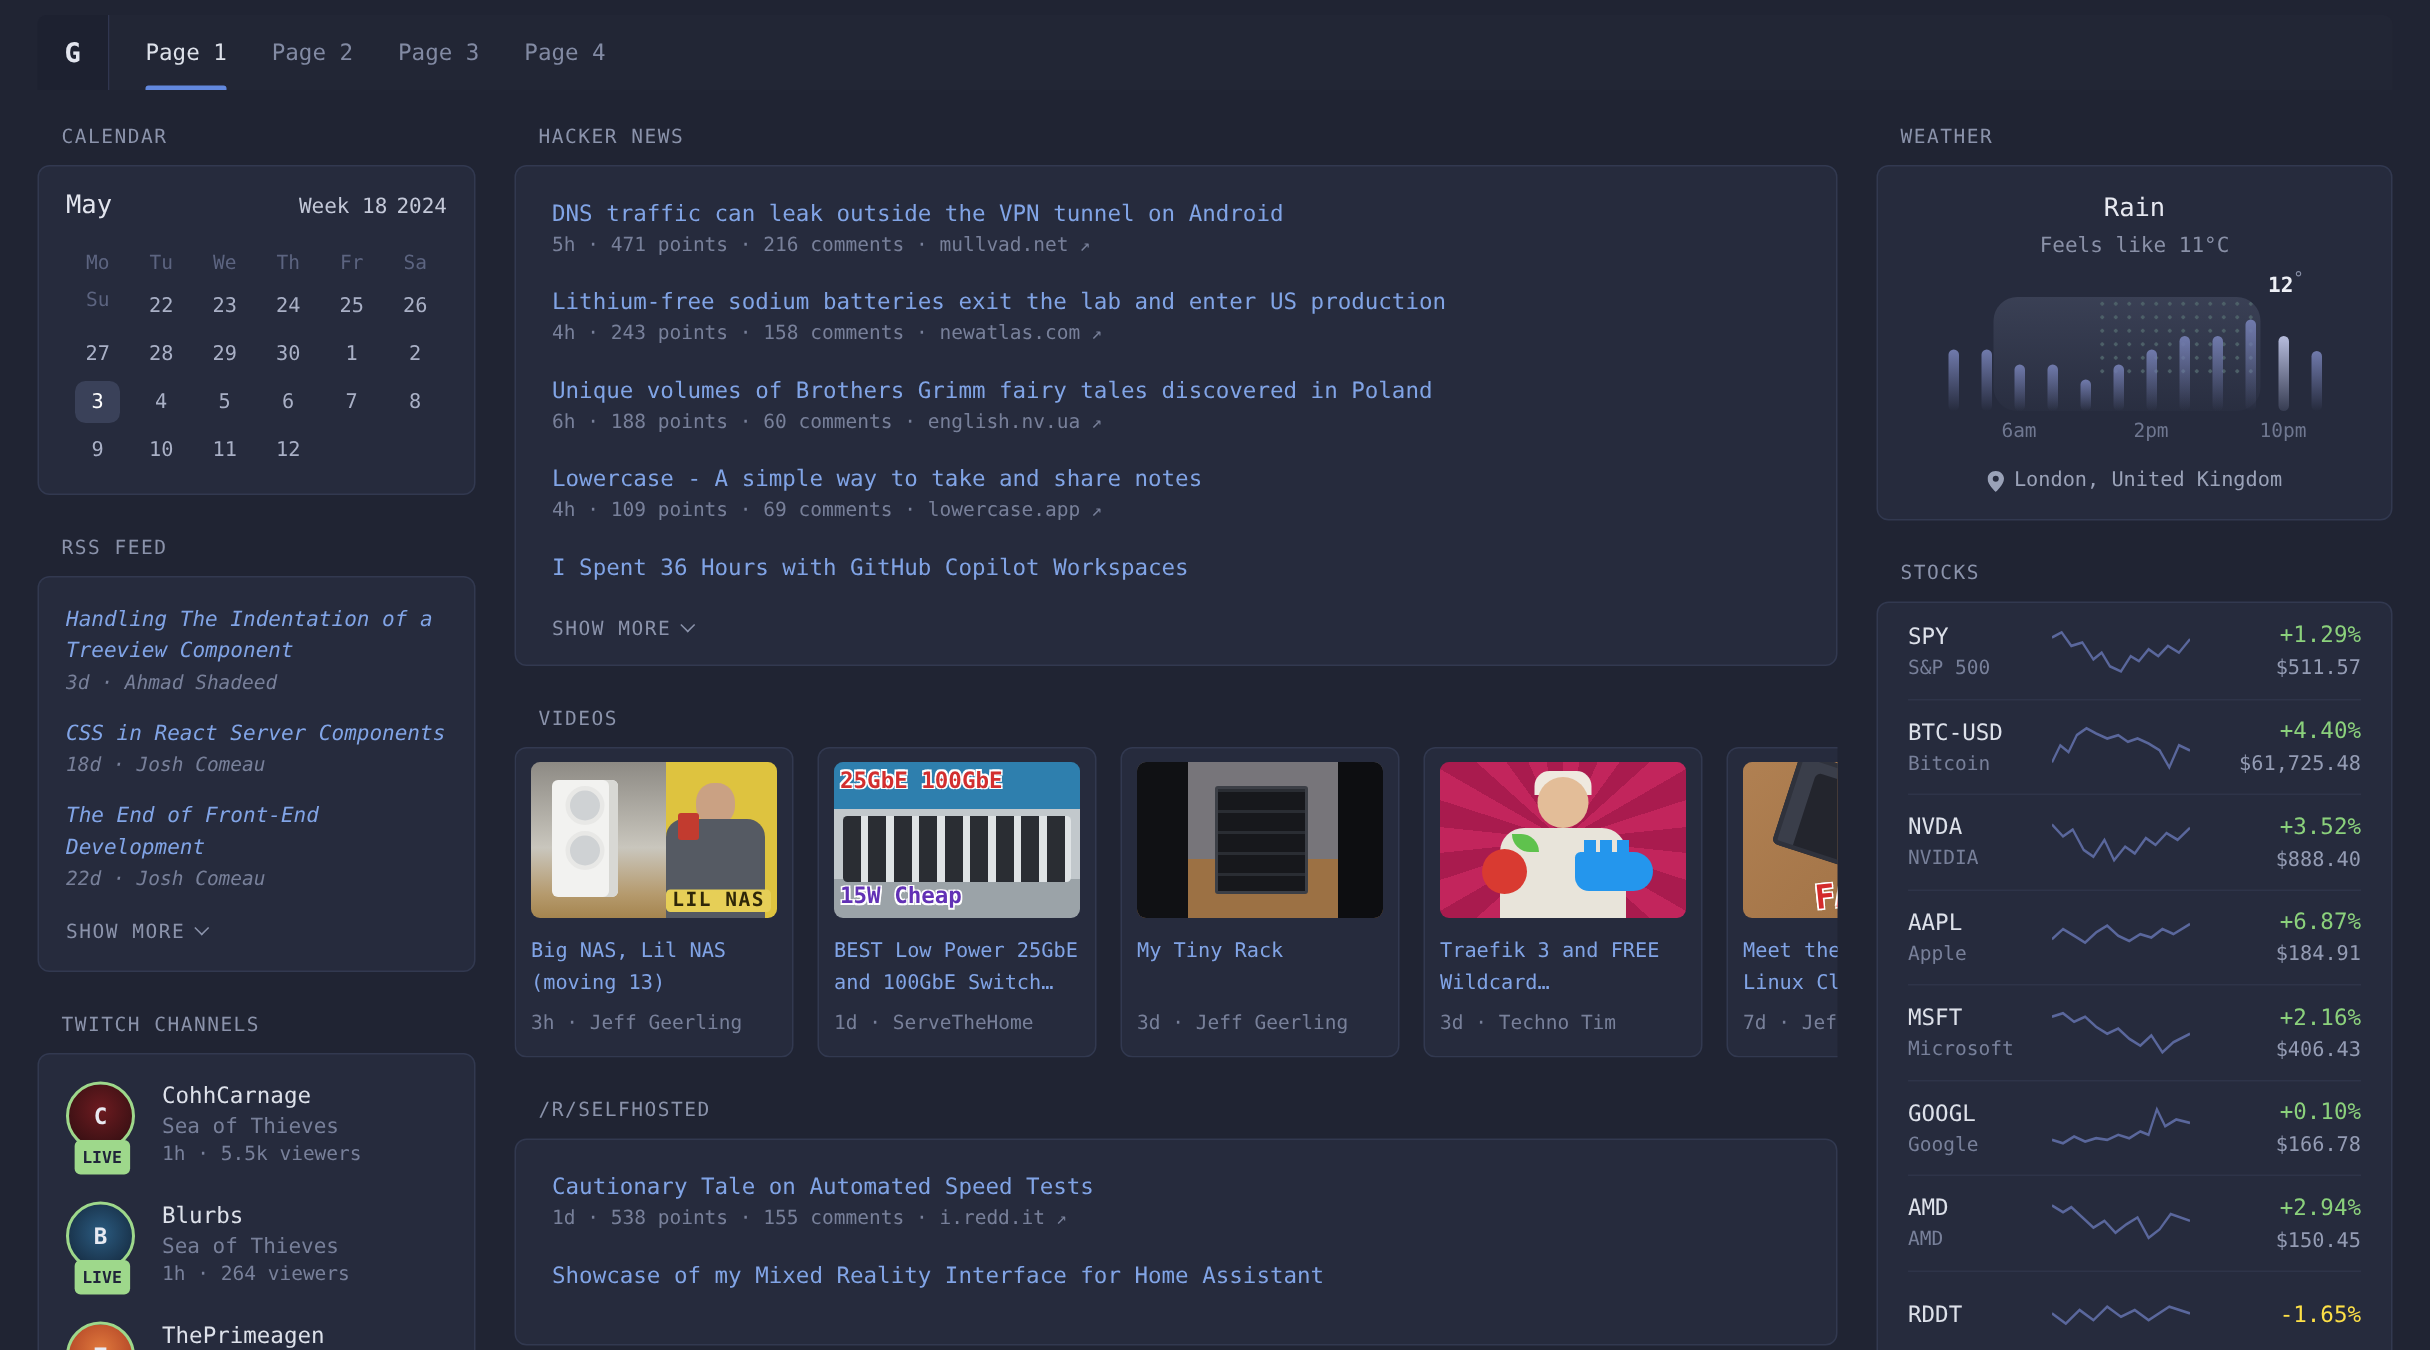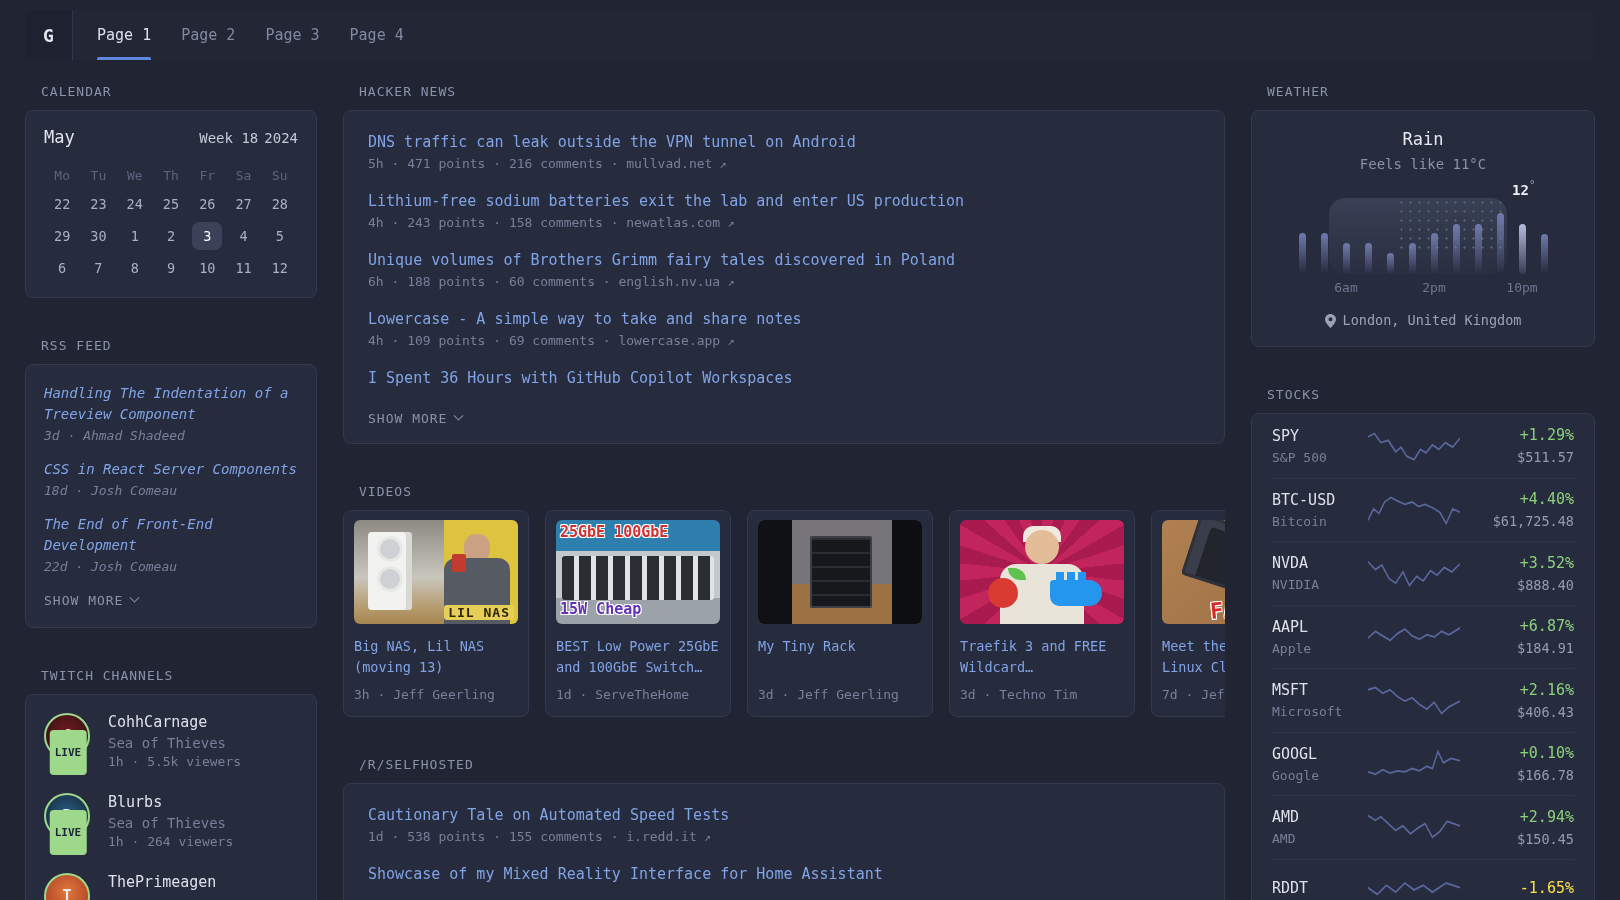--- a/index.html
+++ b/index.html
@@ -17,30 +17,30 @@
     background:#1d2130; border-right:1px solid #303650; border-radius:6px 0 0 0;
     font-size:18px; font-weight:bold; color:#e3e6ef; }
   .tabs { display:flex; margin-left:24px; gap:30px; }
   .tab { position:relative; display:flex; align-items:center; font-size:15px; color:#828aa3; cursor:pointer; }
   .tab.active { color:#dde1ea; }
   .tab.active::after { content:""; position:absolute; left:0; right:0; bottom:0; height:3px; background:#6288de; border-radius:2px 2px 0 0; }
 
   
   .grid { display:grid; grid-template-columns:292px minmax(0,1fr) 344px; gap:26px; margin-top:24px; }
   .sec-label { font-size:13px; letter-spacing:1px; color:#8b93ab; margin:0 0 11px 16px; }
-  .sec { margin-bottom:40px; }
+  .sec { margin-bottom:28px; }
   .card { background:#262b3d; border:1px solid #323950; border-radius:8px; }
 
   
   .cal { padding:16px 18px 14px; }
   .cal-head { display:flex; justify-content:space-between; align-items:baseline; }
   .cal-month { font-size:17px; color:#e2e5ee; }
   .cal-week { font-size:14px; color:#c3c8d8; }
   .mid-dot { color:#6288de; padding:0 3px; }
-  .cal-grid { display:grid; grid-template-columns:repeat(7,1fr); margin-top:16px; row-gap:1px; }
+  .cal-grid { display:grid; grid-template-columns:repeat(6,1fr); margin-top:16px; row-gap:1px; }
   .cal-cell { height:31px; display:flex; align-items:center; justify-content:center; font-size:13.5px; color:#a9b0c6; }
   .cal-cell.wk { color:#5c6480; font-size:13px; height:24px; }
   .cal-cell .d { min-width:30px; height:28px; display:flex; align-items:center; justify-content:center; border-radius:7px; }
   .cal-cell.sel .d { background:#3a4159; color:#ffffff; }
 
   
   .rss { padding:18px; }
   .rss-item { margin-bottom:16px;font-style:italic; }
   .link { color:#81a4e6; cursor:pointer; }
   .rss-title { font-size:14px; line-height:21px; }
@@ -51,21 +51,21 @@
   
   .twitch { padding:18px; }
   .tw-row { display:flex; gap:16px; margin-bottom:24px; cursor:pointer; }
   .tw-avatar-wrap { position:relative; width:48px; flex:none; }
   .tw-avatar { width:46px; height:46px; border-radius:50%; border:2px solid #9ed88b;
     display:flex; align-items:center; justify-content:center; font-size:15px; font-weight:bold; color:#e8eaf2; }
   .av-cohh { background:radial-gradient(circle at 50% 40%, #6d1b20, #2a0d10); }
   .av-blurbs { background:radial-gradient(circle at 50% 45%, #2b5b80, #122336); }
   .av-prime { background:radial-gradient(circle at 50% 40%, #e0793c, #a33420); }
   .live-badge { position:absolute; left:50%; transform:translateX(-50%); bottom:-6px;
-    background:#9ed88b; color:#20253a; font-size:11px; font-weight:bold; padding:16px 5px; border-radius:4px; }
+    background:#9ed88b; color:#20253a; font-size:11px; font-weight:bold; padding:5px 5px; border-radius:4px; }
   .tw-name { font-size:15px; color:#dde1ea; }
   .tw-game { font-size:14px; color:#78809a; margin-top:4px; }
   .tw-meta { font-size:13px; color:#78809a; margin-top:3px; }
 
   
   .list-card { padding:20px 24px 16px; }
   .ln-item { margin-bottom:19px; }
   .ln-title { font-size:15px; line-height:22px; }
   .meta-ext::after { content:" ↗"; font-size:12px; }
 

